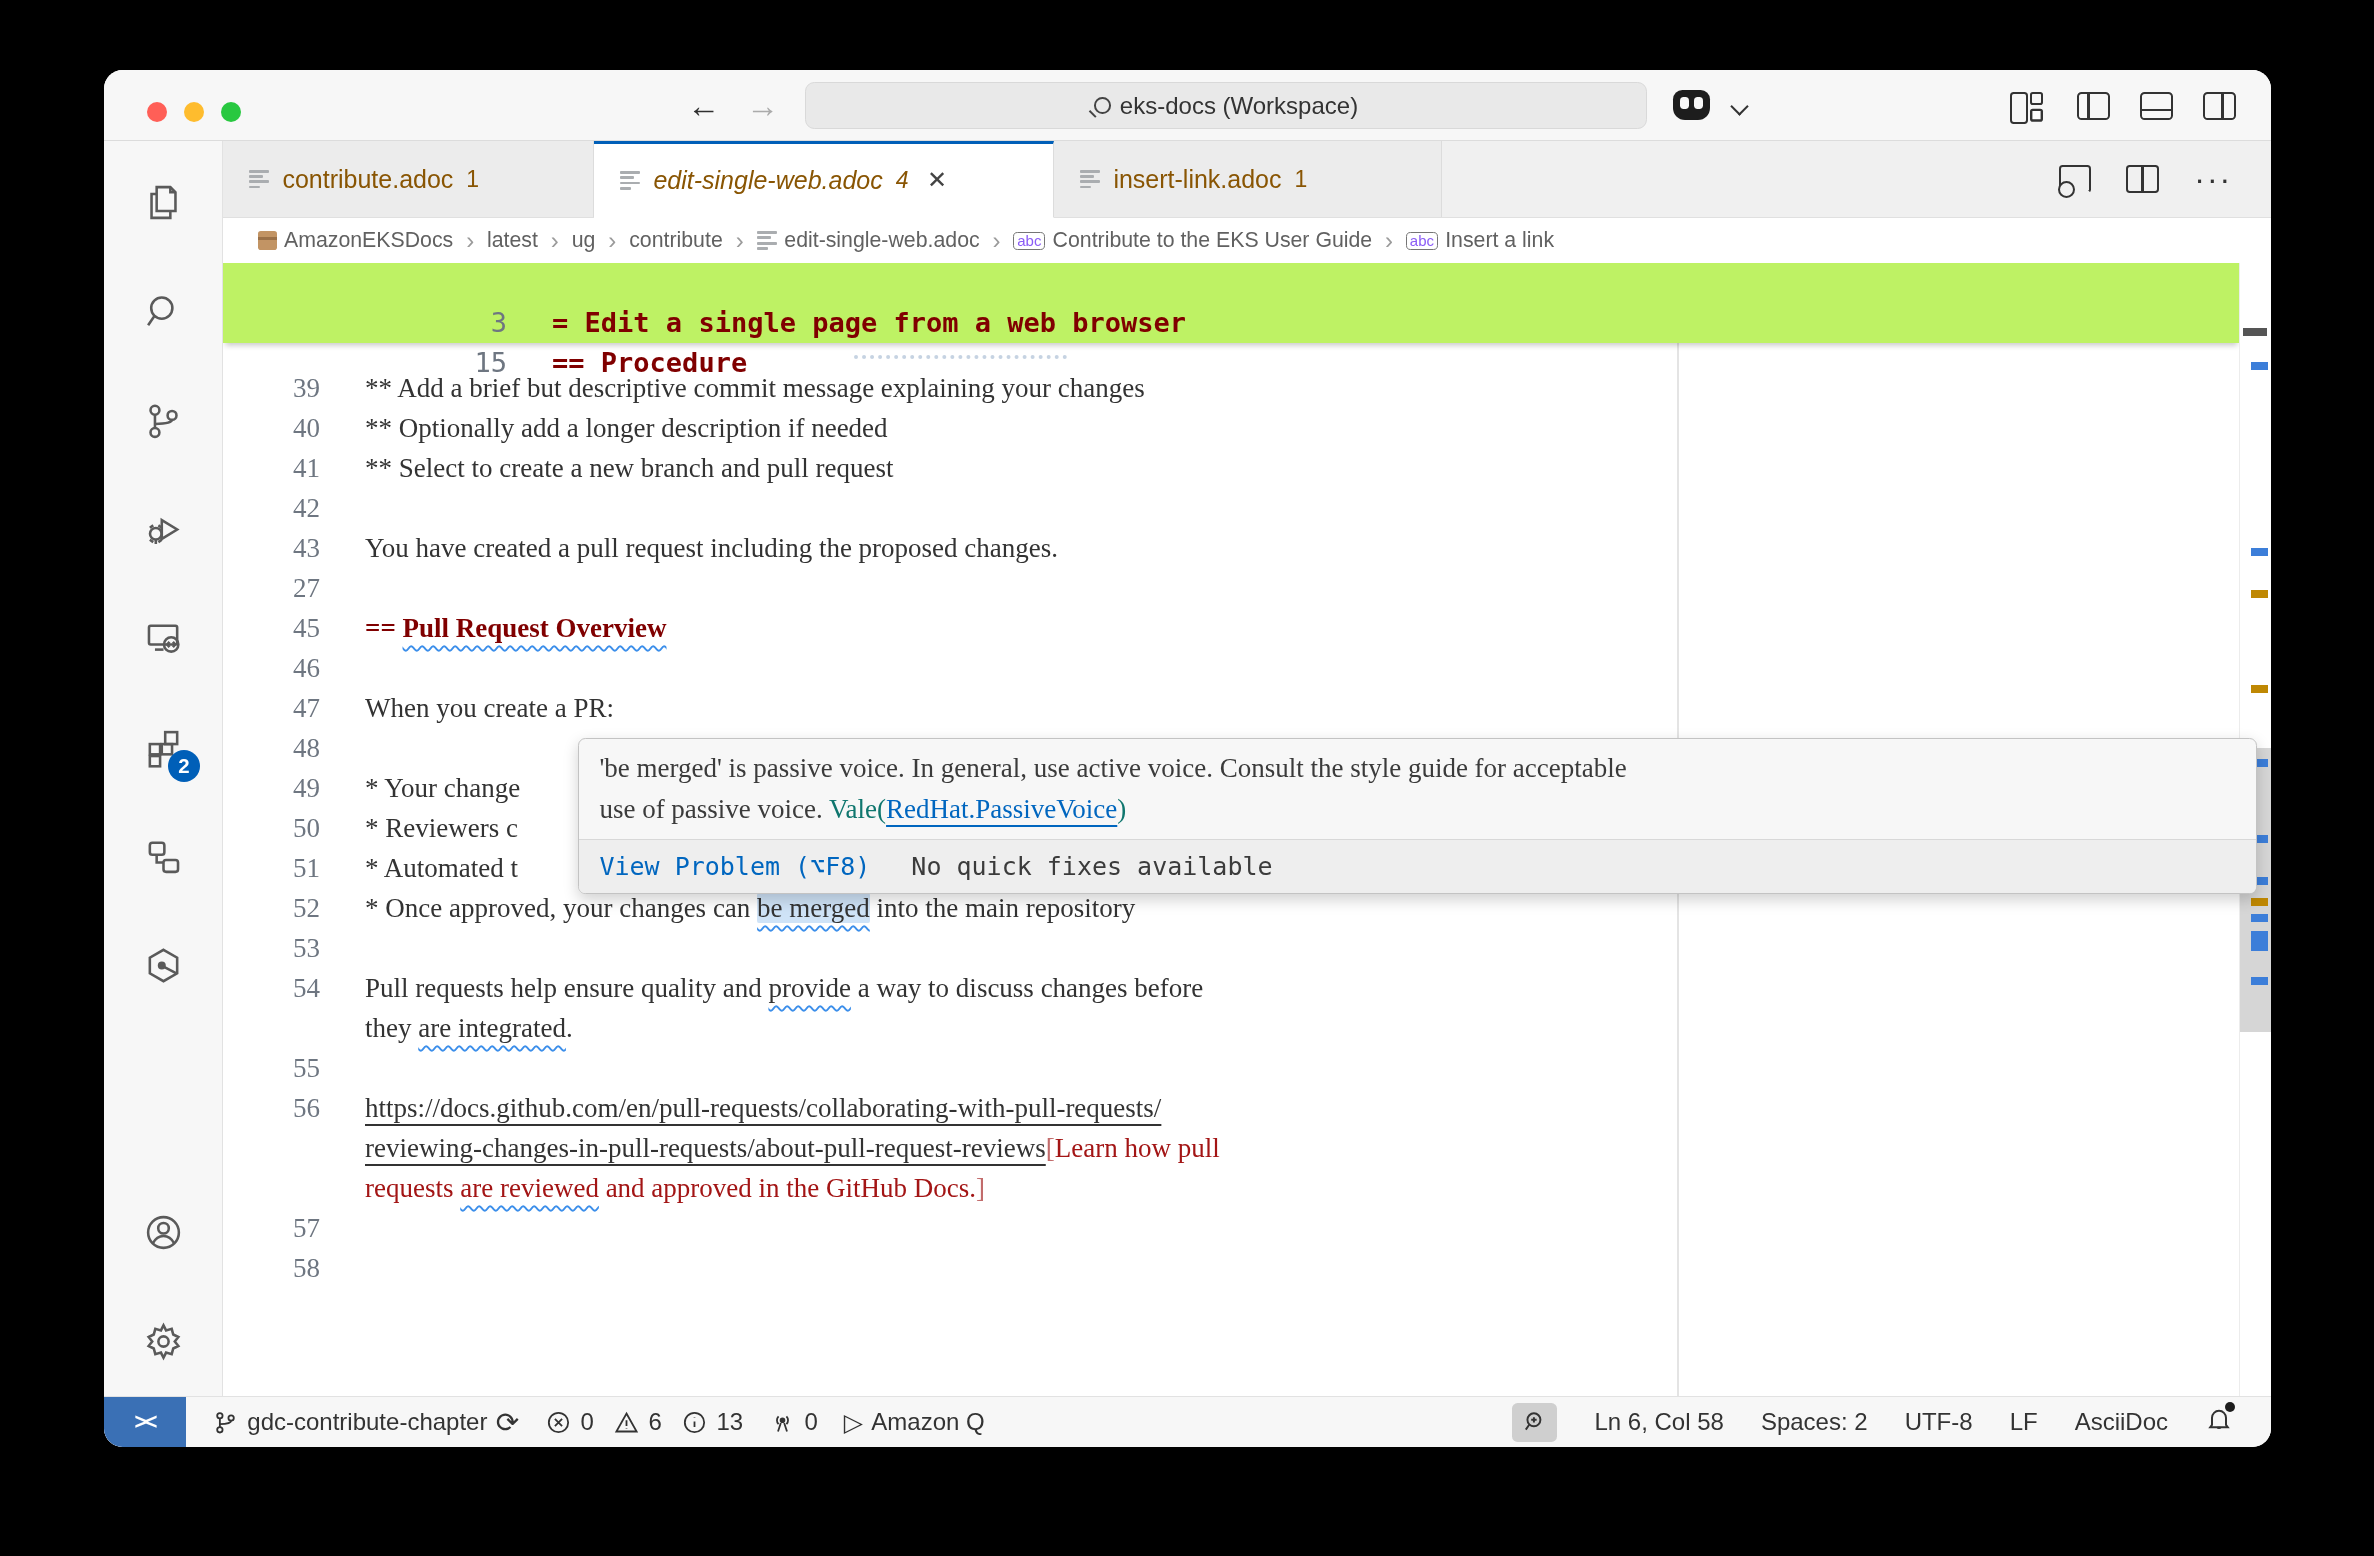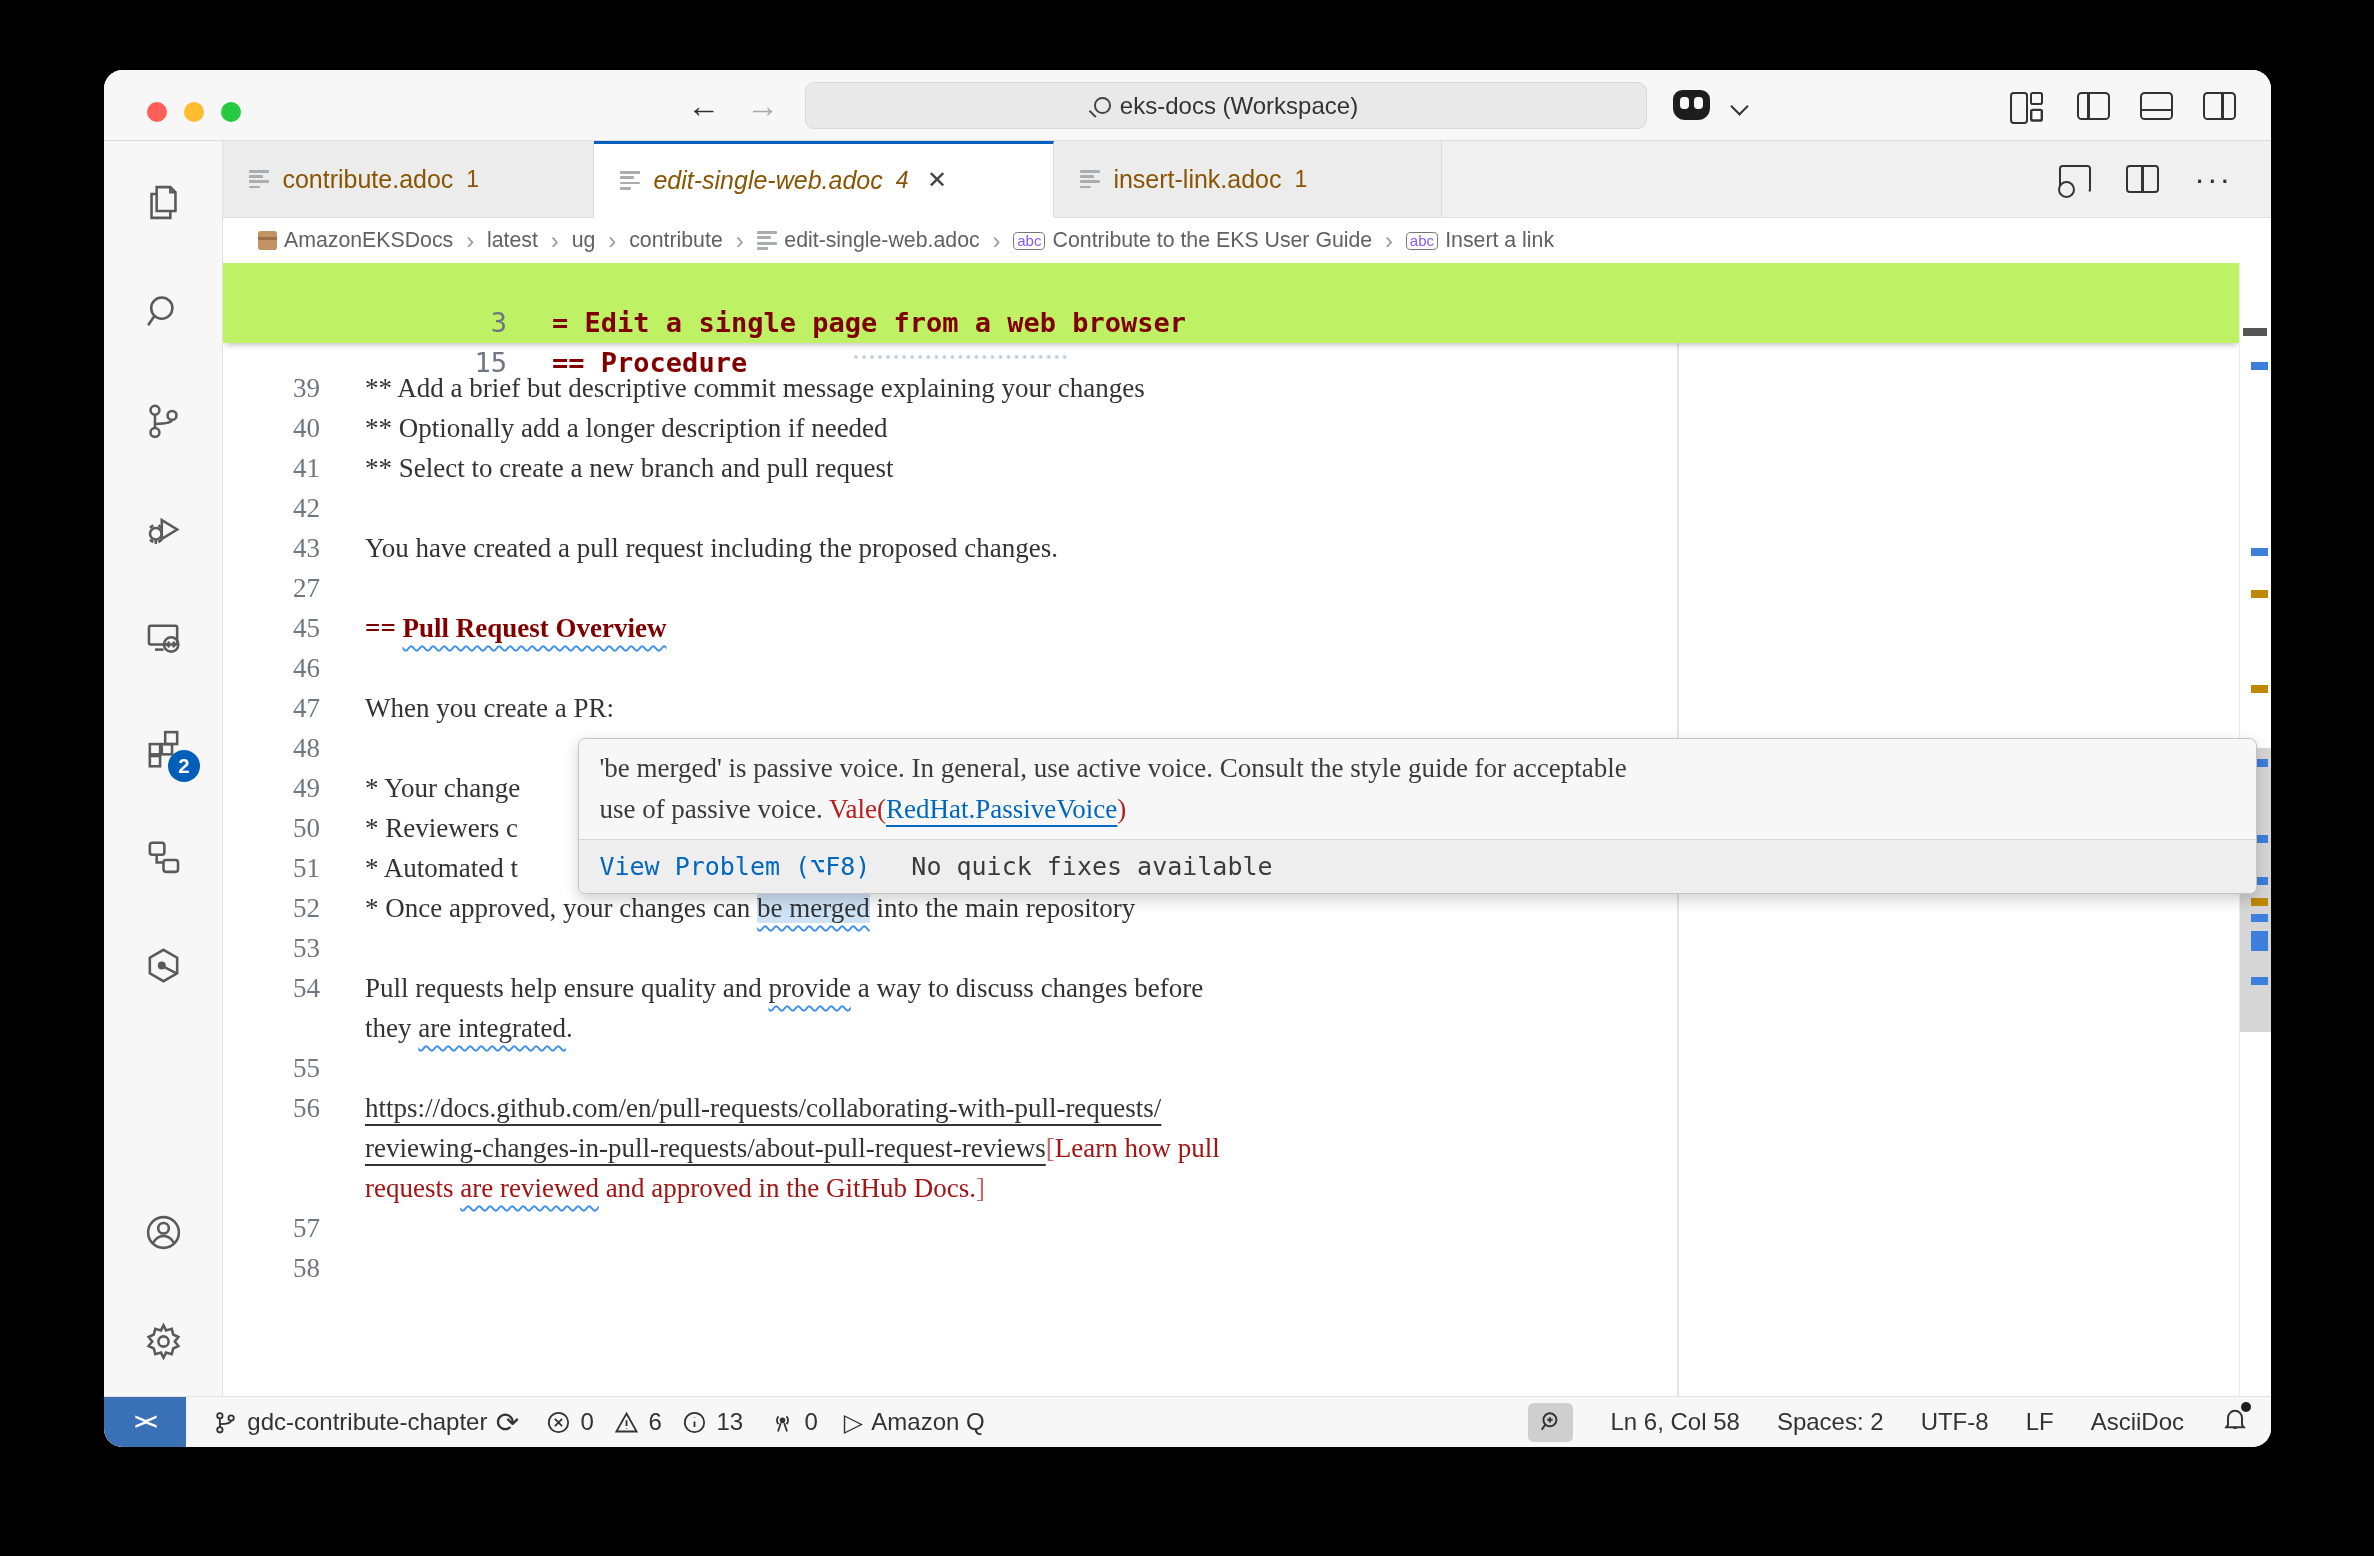--- a/index.html
+++ b/index.html
@@ -86,33 +86,33 @@
   .ovr { position:absolute; right:0; top:0; bottom:0; width:32px; background:#fff; border-left:0.9px solid #ececec; z-index:4; }
   .ovr .thumb { position:absolute; left:0; right:0; top:485px; height:284px; background:rgba(0,0,0,0.16); }
   .ovr .cursorbar { position:absolute; left:2.8px; width:24px; top:65px; height:8.3px; background:#555; }
   .mk { position:absolute; left:11px; width:16.7px; height:8.3px; }
   .mk.info { background:#3c7ed9; }
   .mk.warn { background:#bf8803; }
 
   
   .tooltip { position:absolute; left:355px; top:475px; width:1679px; height:156px; background:#f7f7f7; border:1.4px solid #c3c3c3; border-radius:7.4px; box-shadow:0 5.6px 15px rgba(0,0,0,0.18); z-index:5; display:flex; flex-direction:column; overflow:hidden; }
   .tt-body { padding:9.3px 20.4px 5.6px; line-height:41px; font-family:Liberation Serif, serif; font-size:27px; color:#3b3b3b; }
-  .tt-dim { color:#b91c1c; }
+  .tt-dim { color:#0f766e; }
   .tt-link { color:#0066bf; text-decoration:underline; text-underline-offset:6.5px; }
   .tt-actions { margin-top:auto; border-top:0.9px solid #d8d8d8; background:#eeeeee; height:54px; display:flex; align-items:center; padding:0 20.4px; gap:41px; font-size:25px; }
   .tt-view { color:#0066bf; }
   .tt-nofix { color:#3b3b3b; }
 
   
   .statusbar { height:51px; flex:none; background:#f7f7f7; border-top:0.9px solid #e2e2e2; display:flex; align-items:center; font-size:24px; color:#333; }
   .remote { width:82px; height:100%; background:#3a70b5; color:#fff; display:flex; align-items:center; justify-content:center; font-size:21.3px; font-weight:bold; letter-spacing:-1.9px; flex:none; }
   .sb-item { display:flex; align-items:center; gap:8.3px; margin-left:26px; white-space:nowrap; }
   .sb-item svg { width:27px; height:27px; stroke:#333; fill:none; stroke-width:1.6; }
   .glyph { font-family:"DejaVu Sans",sans-serif; }
-  .sb-right { margin-left:auto; display:flex; align-items:center; gap:37px; padding-right:22px; }
+  .sb-right { margin-left:auto; display:flex; align-items:center; gap:37px; padding-right:38px; }
   .zoombox { width:45px; height:39px; background:#cfcfcf; border-radius:5.6px; display:flex; align-items:center; justify-content:center; }
   .belldot { position:relative; }
   .belldot::after { content:""; position:absolute; right:-1.9px; top:-2.8px; width:10.2px; height:10.2px; border-radius:50%; background:#1d1d1d; }
 </style>
 </head>
 <body>
 
 <div class="window">
 
   <div class="titlebar">

